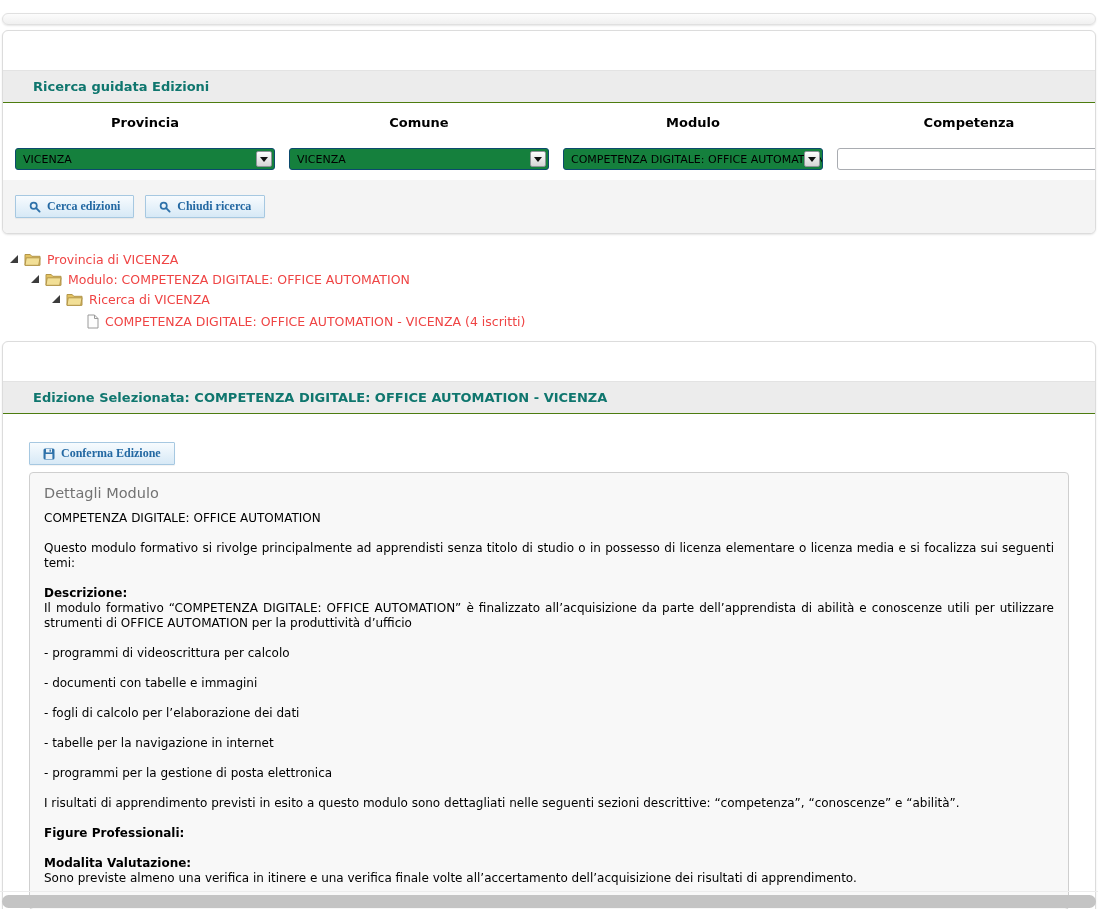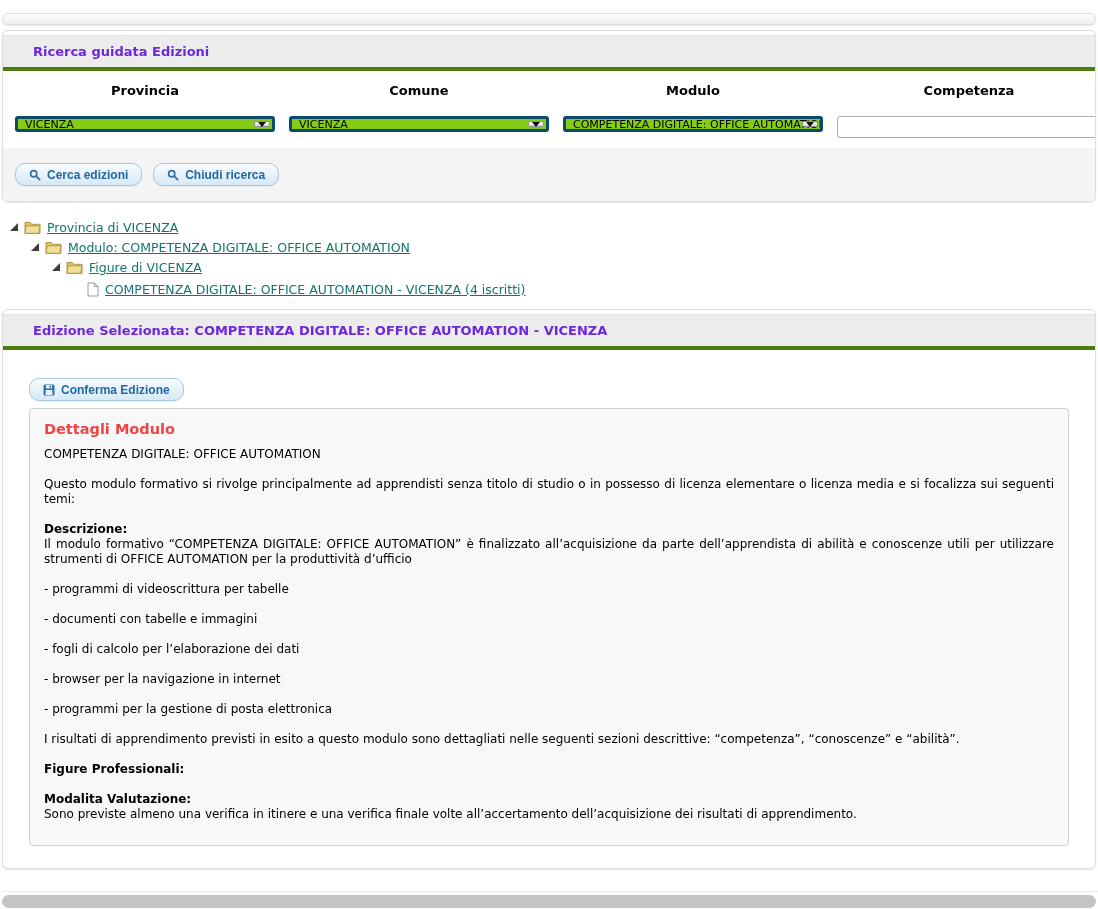--- a/index.html
+++ b/index.html
@@ -21,33 +21,33 @@
   
   .panel {
     margin:0 2px; background:#fff;
     border:1px solid #dcdcdc; border-radius:6px;
     box-shadow:0 1px 2px rgba(0,0,0,0.10);
     overflow:hidden;
     padding-top:4px;
   }
   .panel-header {
     background:#ececec;
-    border-top:1px solid #e3e3e3; border-bottom:4px solid #4d7c0f;
+    border-top:1px solid #e3e3e3; border-bottom:1px solid #4d7c0f;
     padding:8px 12px 8px 30px;
-    font-weight:bold; font-size:13px; color:#6d28d9;
+    font-weight:bold; font-size:13px; color:#0f766e;margin-top:35px;
   }
 
   
   .form-cols { display:flex; gap:14px; padding:12px 0 10px 12px; }
   .fcol { width:260px; flex:none; }
   .fcol.last { width:264px; }
   .flabel { text-align:center; font-weight:bold; font-size:13px; margin-bottom:18px; color:#000; }
   .combo {
-    position:relative; height:16px; background:#84cc16;
-    border:3px solid #0c4a6e; border-radius:3px;
+    position:relative; height:22px; background:#15803d;
+    border:1px solid #0c4a6e; border-radius:3px;
     display:flex; align-items:center;
     padding:0 22px 0 7px; font-size:11px; white-space:nowrap; overflow:hidden;
   }
   .combo-btn {
     position:absolute; right:2px; top:2px; bottom:2px; width:16px;
     border:1px solid #8f9398; border-radius:2px;
     background:linear-gradient(#fdfdfd,#d6d6d6);
     display:flex; align-items:center; justify-content:center;
   }
   .combo-btn .tri { width:0; height:0; border-left:4px solid transparent; border-right:4px solid transparent; border-top:5px solid #111; }
@@ -55,44 +55,44 @@
     width:290px; height:22px; background:#fff;
     border:1px solid #a9acb1; border-radius:3px;
     padding:0 7px; font-size:11px; font-family:inherit; outline:none; display:block;
   }
   .panel-footer { background:#f4f4f4; padding:15px 12px 15px; }
 
   
   .btn {
     display:inline-flex; align-items:center; gap:6px; height:23px;
     padding:0 13px; margin-right:7px;
-    border:1px solid #a6c8e1; border-radius:10px;
+    border:1px solid #a6c8e1; border-radius:1px;
     background:linear-gradient(#f7fbfe,#d7e9f6);
-    color:#2368a2; font-weight:bold; font-size:12px; font-family:Liberation Sans, sans-serif;
+    color:#2368a2; font-weight:bold; font-size:12px; font-family:Liberation Serif, serif;
     box-shadow:0 1px 1px rgba(0,0,0,0.05); cursor:pointer;
   }
   .btn svg { flex:none; }
 
   
   .tree { margin:15px 0 12px 6px; }
   .tree-row { display:flex; align-items:center; height:20px; white-space:nowrap; }
   .expander { width:8px; height:8px; flex:none; margin-right:6px;
     border-bottom:8px solid #3c3c3c; border-left:8px solid transparent; }
   .tree-icon { flex:none; margin-right:6px; }
-  .tree-label { font-size:12.5px; color:#0f766e;text-decoration:underline; }
+  .tree-label { font-size:12.5px; color:#ef4444; }
   .ind-0{ padding-left:4px; } .ind-1{ padding-left:25px; } .ind-2{ padding-left:46px; } .ind-3{ padding-left:81px;align-items:flex-end; }
 
   
   .edition-body { padding:28px 26px 22px; }
   .details-box {
     margin-top:7px;
     background:#f8f8f8; border:1px solid #cfcfcf; border-radius:4px;
     padding:8px 14px 8px;
   }
-  .details-title { font-size:14.5px; font-weight:bold; margin:4px 0 10px; color:#ef4444; }
+  .details-title { font-size:14.5px; font-weight:normal; margin:4px 0 10px; color:#737373; }
   .para { margin:0 0 15px; }
   .line { font-size:12px; line-height:15px; text-align:justify; }
   .line.bold { font-weight:bold; }
 
   
   .footer { position:absolute; left:0; right:0; bottom:0; }
   .footer-line { border-top:1px solid #ececec; margin:0 0 3px; }
   .footer-bar { height:13px; margin:0 2px 1px; background:#c4c4c4; border-radius:7px; }
 </style>
 </head>
@@ -173,21 +173,21 @@
       <path d="M2.2 4.8 H16 l-1.3 7.5 H1 Z" fill="#f2df96" stroke="#b3964a" stroke-width="1"></path>
     </svg>
     <span class="tree-label">Modulo: COMPETENZA DIGITALE: OFFICE AUTOMATION</span>
   </div>
   <div class="tree-row ind-2">
     <span class="expander"></span>
     <svg class="tree-icon" width="17" height="13" viewBox="0 0 17 13">
       <path d="M1 1.5 h5.2 l1.6 1.8 H16 v9 H1 Z" fill="#e3c261" stroke="#b3964a" stroke-width="1"></path>
       <path d="M2.2 4.8 H16 l-1.3 7.5 H1 Z" fill="#f2df96" stroke="#b3964a" stroke-width="1"></path>
     </svg>
-    <span class="tree-label">Figure di VICENZA</span>
+    <span class="tree-label">Ricerca di VICENZA</span>
   </div>
   <div class="tree-row ind-3">
     <svg class="tree-icon" width="12" height="15" viewBox="0 0 12 15">
       <path d="M1 1 h6.5 L11 4.5 V14 H1 Z" fill="#fdfdfd" stroke="#9a9a9a" stroke-width="1"></path>
       <path d="M7.5 1 V4.5 H11" fill="none" stroke="#9a9a9a" stroke-width="1"></path>
     </svg>
     <span class="tree-label">COMPETENZA DIGITALE: OFFICE AUTOMATION - VICENZA (4 iscritti)</span>
   </div>
 </div>
 
@@ -213,30 +213,30 @@
             <div class="line">COMPETENZA DIGITALE: OFFICE AUTOMATION</div>
           </div>
           <div class="para">
             <div class="line">Questo modulo formativo si rivolge principalmente ad apprendisti senza titolo di studio o in possesso di licenza elementare o licenza media e si focalizza sui seguenti temi:</div>
           </div>
           <div class="para">
             <div class="line bold">Descrizione:</div>
             <div class="line">Il modulo formativo “COMPETENZA DIGITALE: OFFICE AUTOMATION” è finalizzato all’acquisizione da parte dell’apprendista di abilità e conoscenze utili per utilizzare strumenti di OFFICE AUTOMATION per la produttività d’ufficio</div>
           </div>
           <div class="para">
-            <div class="line">- programmi di videoscrittura per tabelle</div>
+            <div class="line">- programmi di videoscrittura per calcolo</div>
           </div>
           <div class="para">
             <div class="line">- documenti con tabelle e immagini</div>
           </div>
           <div class="para">
             <div class="line">- fogli di calcolo per l’elaborazione dei dati</div>
           </div>
           <div class="para">
-            <div class="line">- browser per la navigazione in internet</div>
+            <div class="line">- tabelle per la navigazione in internet</div>
           </div>
           <div class="para">
             <div class="line">- programmi per la gestione di posta elettronica</div>
           </div>
           <div class="para">
             <div class="line">I risultati di apprendimento previsti in esito a questo modulo sono dettagliati nelle seguenti sezioni descrittive: “competenza”, “conoscenze” e “abilità”.</div>
           </div>
           <div class="para">
             <div class="line bold">Figure Professionali:</div>
           </div>

